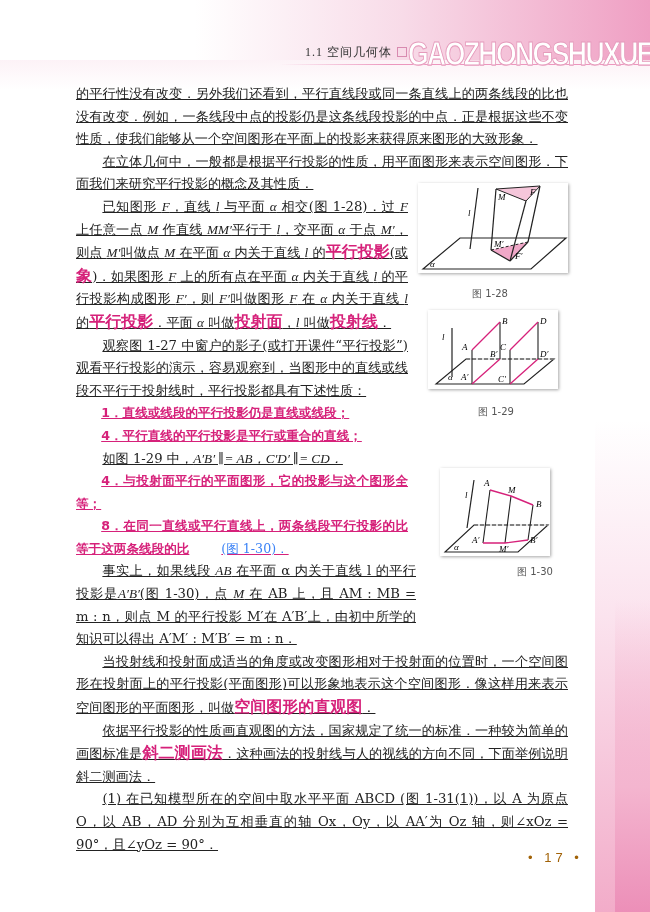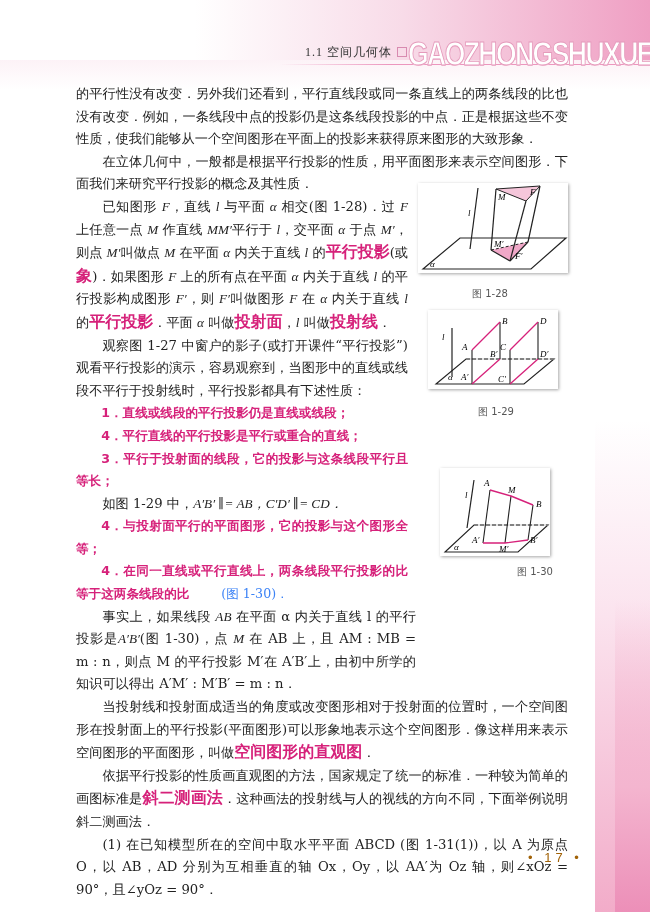--- a/index.html
+++ b/index.html
@@ -41,21 +41,21 @@
     background:linear-gradient(180deg, rgba(255,255,255,0) 0%, #fbe3ee 40%, #f2acc9 100%);
   }
   .right-band2 {
     position:absolute; right:0; top:600px; width:35px; height:312px;
     background:linear-gradient(180deg, rgba(255,255,255,0) 0%, #f4b5cf 60%, #ec8fb8 100%);
   }
   .content {
     position:absolute; left:76px; top:83px; width:492px;
     font-size:13.2px; line-height:22.6px; text-align:justify;
   }
-  p { margin:0; }
+  p { margin:0;text-decoration:underline; }
   .indent { text-indent:2em; }
   .pink { color:#d6217a; font-family:"DejaVu Sans","Liberation Sans",sans-serif; font-weight:bold; font-size:16px; }
   .prop { color:#d6217a; font-family:"DejaVu Sans","Liberation Sans",sans-serif; font-weight:bold; font-size:12.6px; text-indent:2em; }
   .narrow { width:332px; }
   i.m { font-family:"Liberation Serif","DejaVu Serif",serif; font-style:italic; }
   .fig {
     position:absolute; background:#fff;
     box-shadow:1px 1px 3px rgba(0,0,0,0.35);
   }
   .fig-cap {
@@ -79,24 +79,23 @@
 <div class="right-band"></div>
 <div class="right-band2"></div>
 
 <div class="content">
   <p>的平行性没有改变．另外我们还看到，平行直线段或同一条直线上的两条线段的比也没有改变．例如，一条线段中点的投影仍是这条线段投影的中点．正是根据这些不变性质，使我们能够从一个空间图形在平面上的投影来获得原来图形的大致形象．</p>
   <p class="indent">在立体几何中，一般都是根据平行投影的性质，用平面图形来表示空间图形．下面我们来研究平行投影的概念及其性质．</p>
   <p class="indent narrow"><span>已知图形 </span><i class="m">F</i><span>，直线 </span><i class="m">l</i><span> 与平面 </span><i class="m">α</i><span> 相交(图 1-28)．过 </span><i class="m">F</i><span> 上任意一点 </span><i class="m">M</i><span> 作直线 </span><i class="m">MM′</i><span>平行于 </span><i class="m">l</i><span>，交平面 </span><i class="m">α</i><span> 于点 </span><i class="m">M′</i><span>，则点 </span><i class="m">M′</i><span>叫做点 </span><i class="m">M</i><span> 在平面 </span><i class="m">α</i><span> 内关于直线 </span><i class="m">l</i><span> 的</span><span class="pink">平行投影</span><span>(或</span><span class="pink">象</span><span>)．如果图形 </span><i class="m">F</i><span> 上的所有点在平面 </span><i class="m">α</i><span> 内关于直线 </span><i class="m">l</i><span> 的平行投影构成图形 </span><i class="m">F′</i><span>，则 </span><i class="m">F′</i><span>叫做图形 </span><i class="m">F</i><span> 在 </span><i class="m">α</i><span> 内关于直线 </span><i class="m">l</i><span> 的</span><span class="pink">平行投影</span><span>．平面 </span><i class="m">α</i><span> 叫做</span><span class="pink">投射面</span><span>，</span><i class="m">l</i><span> 叫做</span><span class="pink">投射线</span><span>．</span></p>
   <p class="indent narrow">观察图 1-27 中窗户的影子(或打开课件“平行投影”)观看平行投影的演示，容易观察到，当图形中的直线或线段不平行于投射线时，平行投影都具有下述性质：</p>
   <p class="prop narrow">1．直线或线段的平行投影仍是直线或线段；</p>
   <p class="prop narrow">4．平行直线的平行投影是平行或重合的直线；</p>
-  <p class="prop narrow">3．平行于投射面的线段，它的投影与这条线段平行且等长；</p>
   <p class="indent narrow"><span>如图 1-29 中，</span><i class="m">A′B′ ∥= AB，C′D′ ∥= CD．</i></p>
   <p class="prop narrow">4．与投射面平行的平面图形，它的投影与这个图形全等；</p>
-  <p class="prop narrow"><span>4．在同一直线或平行直线上，两条线段平行投影的比等于这两条线段的比</span><span style="color:#3b82f6;font-weight:normal;font-family:'DejaVu Serif',serif;margin-left:32px;">(图 1-30)．</span></p>
+  <p class="prop narrow"><span>8．在同一直线或平行直线上，两条线段平行投影的比等于这两条线段的比</span><span style="color:#3b82f6;font-weight:normal;font-family:'DejaVu Serif',serif;margin-left:32px;">(图 1-30)．</span></p>
   <p class="indent" style="width:340px;"><span>事实上，如果线段 </span><i class="m">AB</i><span> 在平面 α 内关于直线 l 的平行投影是</span><i class="m">A′B′</i><span>(图 1-30)，点 </span><i class="m">M</i><span> 在 AB 上，且 AM : MB = m : n，则点 M 的平行投影 M′在 A′B′上，由初中所学的知识可以得出 A′M′ : M′B′ = m : n．</span></p>
   <p class="indent"><span>当投射线和投射面成适当的角度或改变图形相对于投射面的位置时，一个空间图形在投射面上的平行投影(平面图形)可以形象地表示这个空间图形．像这样用来表示空间图形的平面图形，叫做</span><span class="pink">空间图形的直观图</span><span>．</span></p>
   <p class="indent"><span>依据平行投影的性质画直观图的方法，国家规定了统一的标准．一种较为简单的画图标准是</span><span class="pink">斜二测画法</span><span>．这种画法的投射线与人的视线的方向不同，下面举例说明斜二测画法．</span></p>
   <p class="indent">(1) 在已知模型所在的空间中取水平平面 ABCD (图 1-31(1))，以 A 为原点 O，以 AB，AD 分别为互相垂直的轴 Ox，Oy，以 AA′为 Oz 轴，则∠xOz = 90°，且∠yOz = 90°．</p>
 
 </div>
 
 <div class="fig" style="left:418px;top:183px;width:150px;height:90px;">
   <svg width="150" height="90" viewBox="0 0 150 90">
     <polygon points="5,86 42,55 148,55 113,86" fill="none" stroke="#222" stroke-width="1.2"></polygon>

